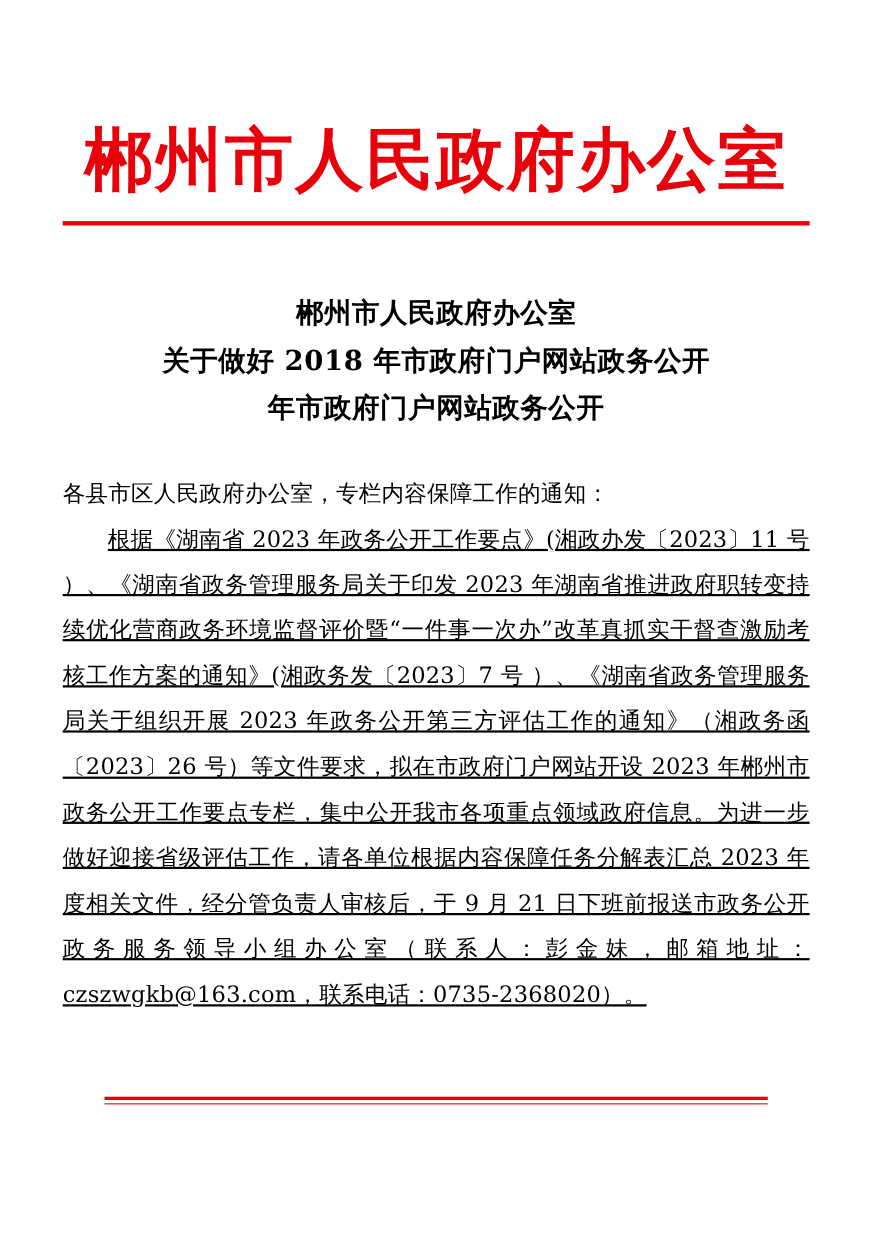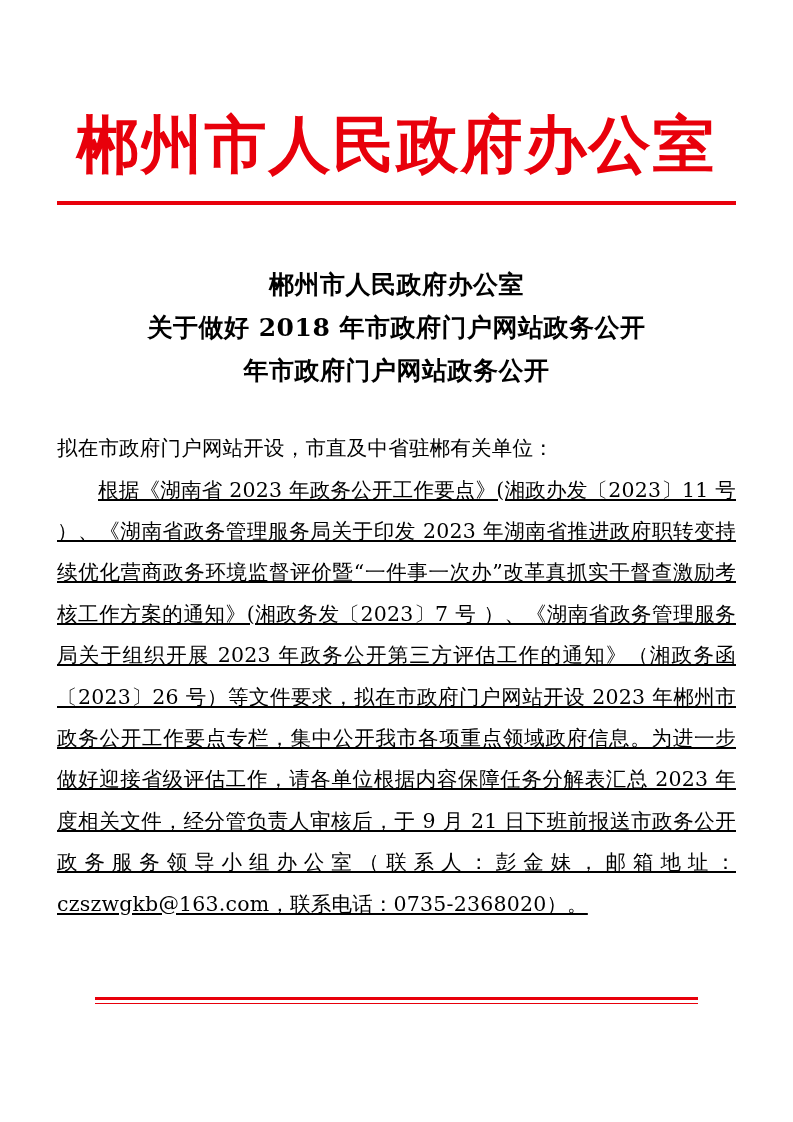--- a/index.html
+++ b/index.html
@@ -99,21 +99,21 @@
     <div class="masthead-rule"></div>
   </div>
 
   <div class="doc-title">
     <div>郴州市人民政府办公室</div>
     <div>关于做好 2018 年市政府门户网站政务公开</div>
     <div>年市政府门户网站政务公开</div>
   </div>
 
   <div class="body-text">
-    <p>拟在市政府门户网站开设，市直及中省驻郴有关单位：</p>
+    <p>各县市区人民政府办公室，专栏内容保障工作的通知：</p>
     <p class="indent">根据《湖南省 2023 年政务公开工作要点》(湘政办发〔2023〕11 号 ）、《湖南省政务管理服务局关于印发 2023 年湖南省推进政府职转变持续优化营商政务环境监督评价暨“一件事一次办”改革真抓实干督查激励考核工作方案的通知》(湘政务发〔2023〕7 号 ）、《湖南省政务管理服务局关于组织开展 2023 年政务公开第三方评估工作的通知》（湘政务函〔2023〕26 号）等文件要求，拟在市政府门户网站开设 2023 年郴州市政务公开工作要点专栏，集中公开我市各项重点领域政府信息。为进一步做好迎接省级评估工作，请各单位根据内容保障任务分解表汇总 2023 年度相关文件，经分管负责人审核后，于 9 月 21 日下班前报送市政务公开政务服务领导小组办公室（联系人：彭金妹，邮箱地址：czszwgkb@163.com，联系电话：0735-2368020）。</p>
   </div>
 
   <div class="footer-rules">
     <div class="rule-thick"></div>
     <div class="rule-gap"></div>
     <div class="rule-thin"></div>
   </div>
 
 </div>

